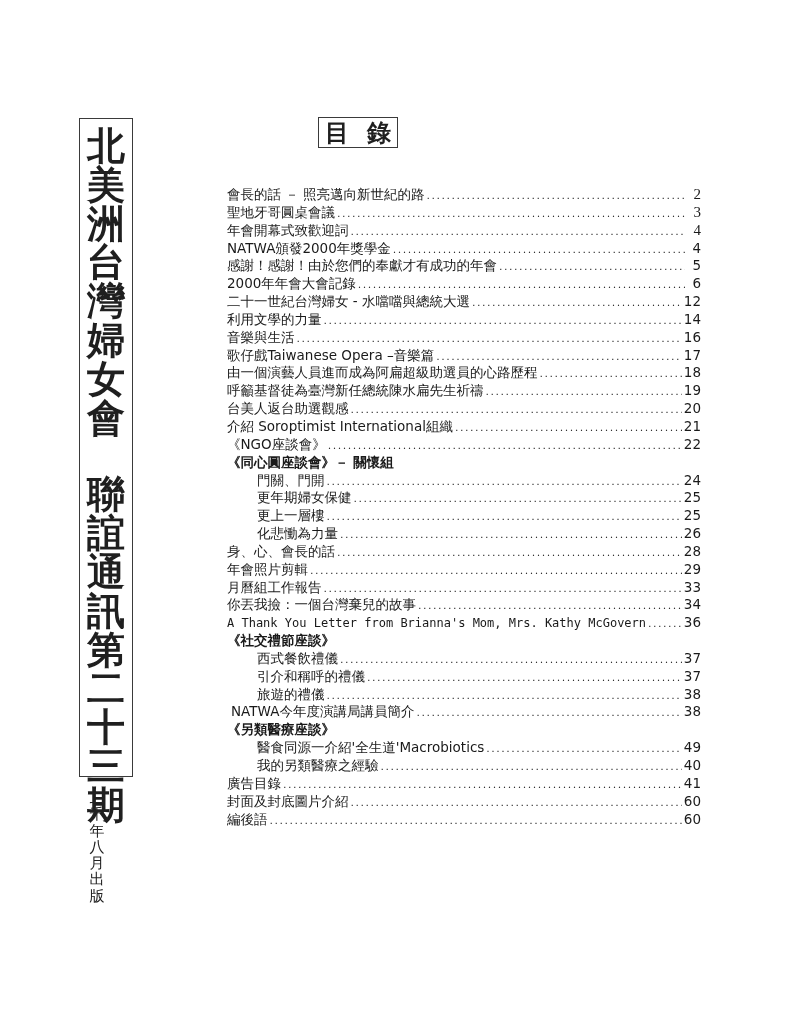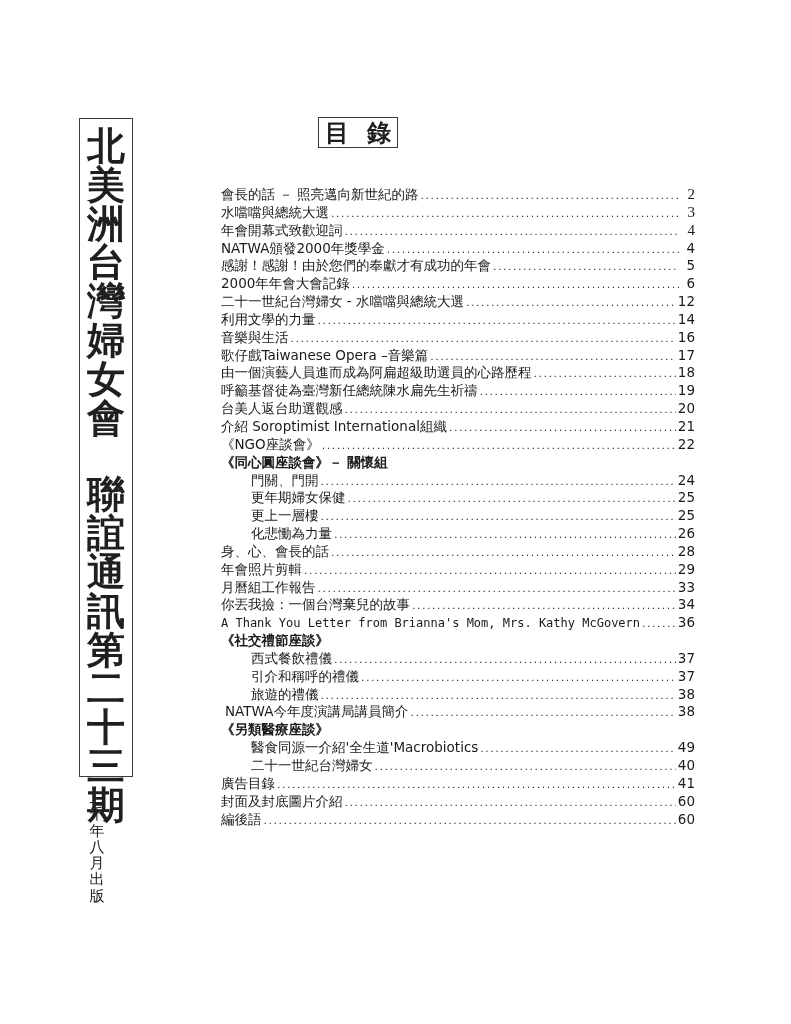--- a/index.html
+++ b/index.html
@@ -23,21 +23,21 @@
     display: flex; flex-direction: column; align-items: center;
     font-size: 15px; line-height: 16.3px; color: #222;
   }
   .toc-title-box {
     position: absolute; left: 318px; top: 117px; width: 80px; height: 31px;
     border: 1.5px solid #3a3a3a; box-sizing: border-box;
     display: flex; align-items: center; justify-content: space-between;
     padding: 0 6px; font-size: 24px; font-weight: bold; color: #1f1f1f;
   }
   .toc {
-    position: absolute; left: 221px; top: 186px; width: 474px;
+    position: absolute; left: 227px; top: 186px; width: 474px;
   }
   .row {
     position: relative; height: 17.85px; display: flex; align-items: baseline;
     font-size: 13.5px; line-height: 17.85px; white-space: nowrap;
   }
   .row .label { flex: 0 0 auto; }
   .row .dots {
     flex: 1 1 auto; overflow: hidden; margin: 0 2px; color: #333;
     letter-spacing: 1.5px; font-size: 11px;
   }
@@ -91,21 +91,21 @@
   <span>錄</span>
 </div>
 
 <div class="toc" id="toc">
     <div class="row serif">
       <span class="label">會長的話 － 照亮邁向新世紀的路</span>
       <span class="dots"></span>
       <span class="page">2</span>
     </div>
     <div class="row serif">
-      <span class="label">水噹噹與總統大選</span>
+      <span class="label">聖地牙哥圓桌會議</span>
       <span class="dots"></span>
       <span class="page">3</span>
     </div>
     <div class="row serif">
       <span class="label">年會開幕式致歡迎詞</span>
       <span class="dots"></span>
       <span class="page">4</span>
     </div>
     <div class="row normal">
       <span class="label">NATWA頒發2000年獎學金</span>
@@ -240,21 +240,21 @@
     </div>
     <div class="row heading">
       <span class="label">《另類醫療座談》</span>
     </div>
     <div class="row indent">
       <span class="label">醫食同源一介紹'全生道'Macrobiotics</span>
       <span class="dots"></span>
       <span class="page">49</span>
     </div>
     <div class="row indent">
-      <span class="label">二十一世紀台灣婦女</span>
+      <span class="label">我的另類醫療之經驗</span>
       <span class="dots"></span>
       <span class="page">40</span>
     </div>
     <div class="row normal">
       <span class="label">廣告目錄</span>
       <span class="dots"></span>
       <span class="page">41</span>
     </div>
     <div class="row normal">
       <span class="label">封面及封底圖片介紹</span>

